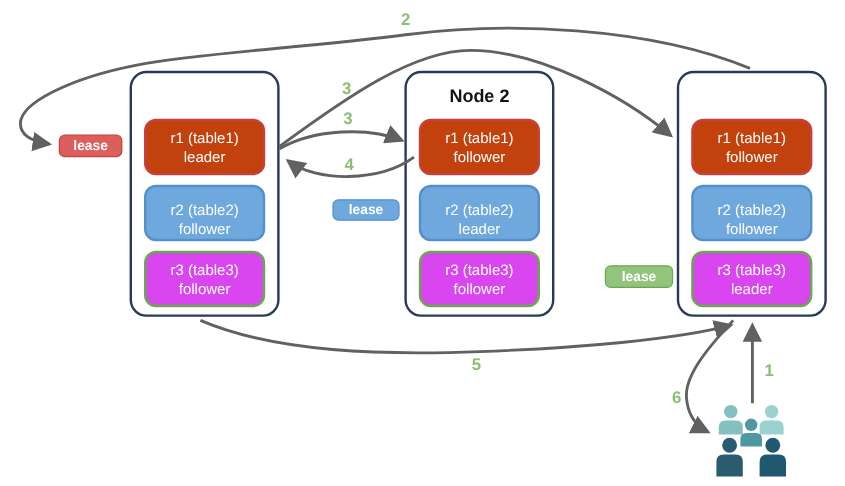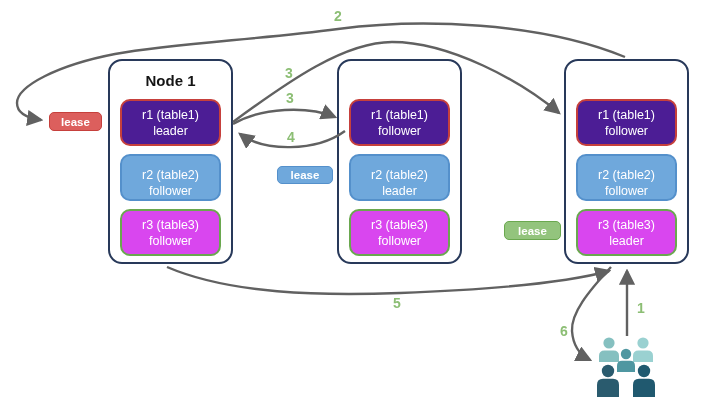--- a/index.html
+++ b/index.html
@@ -17,21 +17,21 @@
     display:block; text-align:center; margin-top:11px;
     font-size:15px; font-weight:bold; color:#141414;
   }
   .replica {
     position:absolute; left:10px; right:10px; height:47px; box-sizing:border-box;
     border-radius:10px; border:2px solid; color:#ffffff;
     display:flex; flex-direction:column; align-items:center; justify-content:center;
     font-size:12.5px; line-height:1.28; text-align:center;
   }
   .rep-0 { top:38px; } .rep-1 { top:93px; } .rep-2 { top:148px; }
-  .replica.red   { background:#4c1d95; border-color:#c6403c; }
+  .replica.red   { background:#c2410c; border-color:#c6403c; }
   .replica.blue  { background:#6fa8dc; border-color:#5490cb;justify-content:flex-end; }
   .replica.green { background:#d946ef; border-color:#6aa84f; }
 
   .lease {
     position:absolute; box-sizing:border-box; z-index:2;
     border-radius:5px; border:1.5px solid; color:#ffffff; font-size:11.5px;
     display:flex; align-items:center; justify-content:center;font-weight:bold;
   }
   .lease.red   { background:#dc5f5d; border-color:#c6403c; left:49px;  top:112px; width:53px; height:19px; }
   .lease.blue  { background:#6fa8dc; border-color:#5490cb; left:277px; top:166px; width:56px; height:18px; }
@@ -59,36 +59,36 @@
       <path marker-end="url(#ah)" d="M 233 122 C 290 80, 345 42, 392 42 C 450 42, 521 81, 559 113"></path>
       <path marker-end="url(#ah)" d="M 233 124 C 262 107, 308 106, 335 117"></path>
       <path marker-end="url(#ah)" d="M 345 131 C 316 152, 264 152, 240 134"></path>
       <path marker-end="url(#ah)" d="M 167 267 C 230 294, 320 296, 400 293 C 480 290, 565 283, 609 271"></path>
       <path marker-end="url(#ah)" d="M 627 336 L 627 271"></path>
       <path marker-end="url(#ah)" d="M 611 267 C 588 292, 571 313, 572 331 C 573 345, 580 355, 590 360"></path>
     </g>
   </svg>
 
   <div class="node" style="left:108px; top:59px;">
-    <span class="node-title">Node 1</span>
     <div class="replica rep-0 red">
       <span>r1 (table1)</span>
       <span>leader</span>
     </div>
     <div class="replica rep-1 blue">
       <span>r2 (table2)</span>
       <span>follower</span>
     </div>
     <div class="replica rep-2 green">
       <span>r3 (table3)</span>
       <span>follower</span>
     </div>
   </div>
 
   <div class="node" style="left:337px; top:59px;">
+    <span class="node-title">Node 2</span>
     <div class="replica rep-0 red">
       <span>r1 (table1)</span>
       <span>follower</span>
     </div>
     <div class="replica rep-1 blue">
       <span>r2 (table2)</span>
       <span>leader</span>
     </div>
     <div class="replica rep-2 green">
       <span>r3 (table3)</span>

